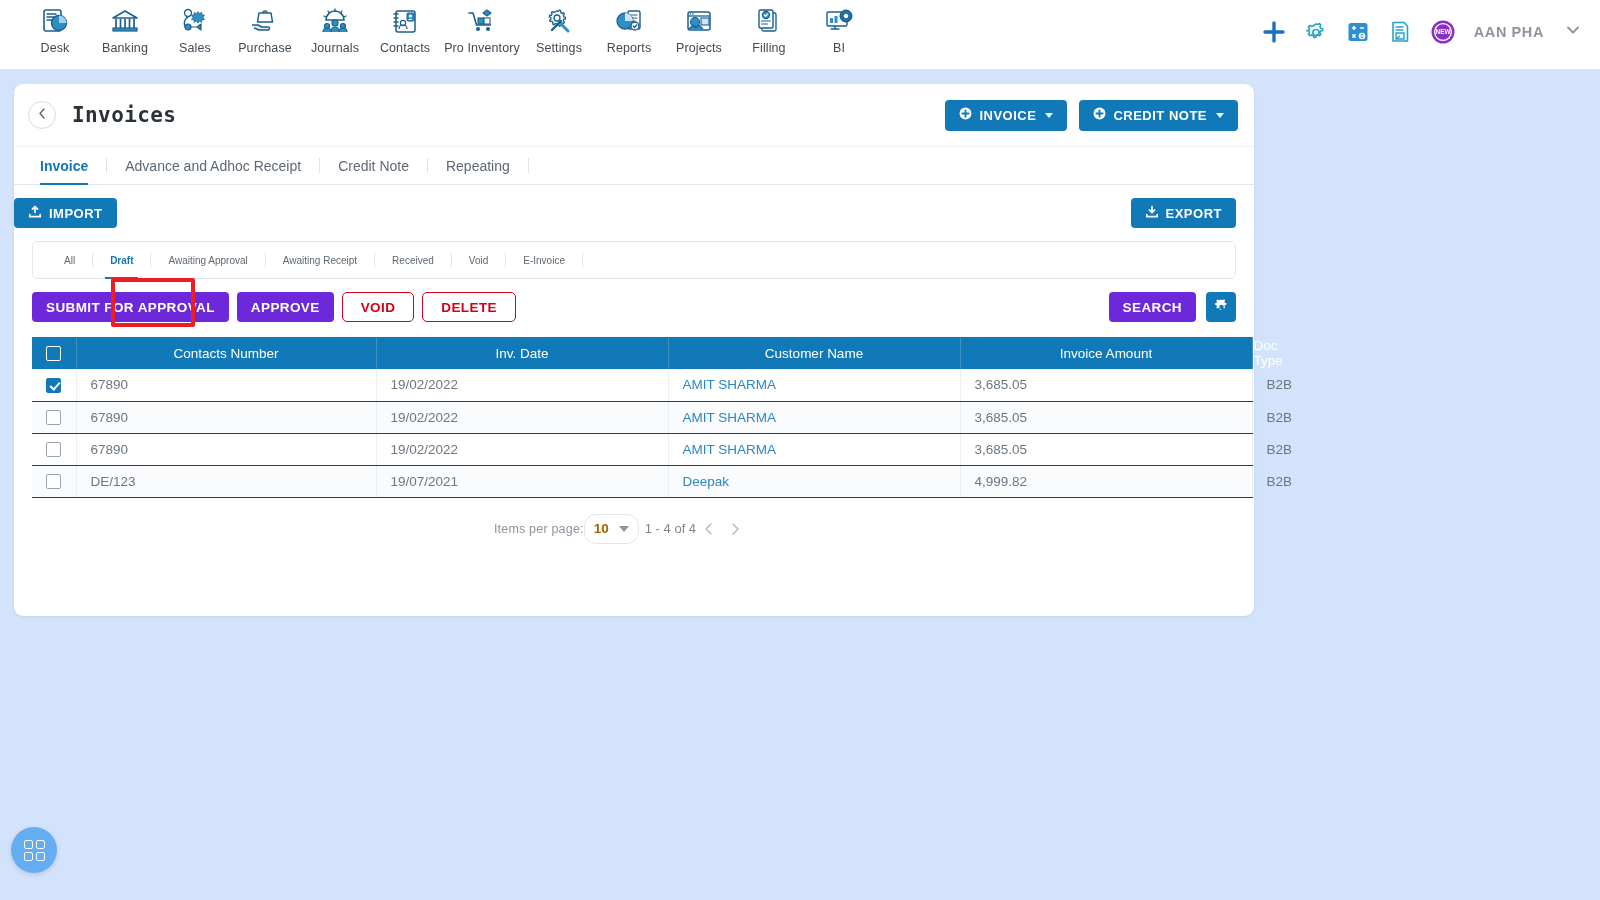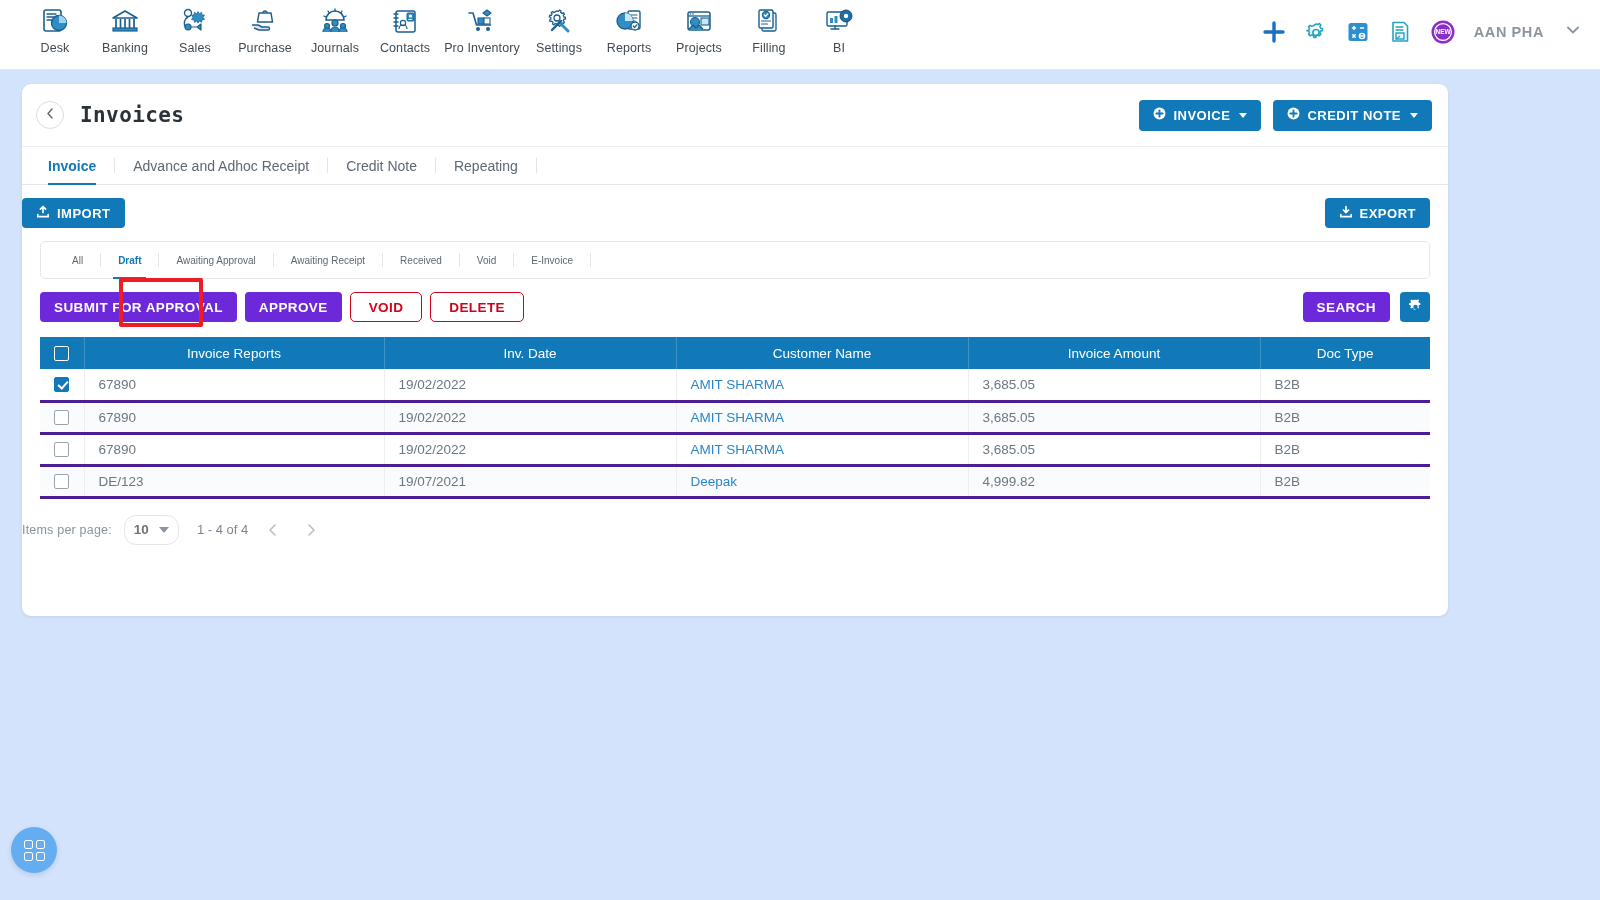--- a/index.html
+++ b/index.html
@@ -38,22 +38,22 @@
   }
   .nr-ico { display: flex; align-items: center; justify-content: center; cursor: pointer; }
   .user-name {
     font-size: 14.5px; color: #8d96a0; letter-spacing: .6px;
     font-weight: 600; margin-left: 0;
   }
   .user-caret { margin-left: 2px; cursor: pointer; }
 
   
   .card {
-    position: absolute; left: 22px; top: 84px;
-    width: 1426px; height: 532px;
+    position: absolute; left: 14px; top: 84px;
+    width: 1240px; height: 532px;
     background: #fff; border-radius: 9px;
     box-shadow: 0 1px 3px rgba(40,60,90,.10);
   }
   .card-head {
     height: 62px; display: flex; align-items: center;
     padding: 0 16px 0 14px;
   }
   .back-btn {
     width: 28px; height: 28px; border-radius: 50%;
     border: 1px solid #d8dde3; background: #fff;
@@ -162,21 +162,21 @@
     height: 32px; text-align: center; border-right: 1px solid #3a92c6;
   }
   thead th:last-child { border-right: none; }
   thead th.cb-col { width: 44px; }
   .hdr-cb {
     width: 15px; height: 15px; border: 1.6px solid #fff; border-radius: 2px;
     display: inline-block; vertical-align: middle; cursor: pointer;
   }
   tbody td {
     height: 32px; font-size: 13.5px; color: #6c7781;
-    border-bottom: 3px solid #4c1d95; border-right: 1px solid #eceff2;
+    border-bottom: 1px solid #4c1d95; border-right: 1px solid #eceff2;
     padding: 0 14px; text-align: left;
   }
   tbody td:last-child { border-right: none; }
   tbody tr:nth-child(even) { background: #fafbfc; }
   tbody td.cb-cell { text-align: center; padding: 0; width: 44px; }
   .row-cb {
     width: 15px; height: 15px; border: 1.4px solid #9aa4ae; border-radius: 2px;
     display: inline-block; vertical-align: middle; background: #fff; cursor: pointer;
   }
   .row-cb.checked {
@@ -184,28 +184,28 @@
   }
   .row-cb.checked::after {
     content: ""; position: absolute; left: 4.5px; top: 1px;
     width: 4px; height: 8px; border: solid #fff;
     border-width: 0 2px 2px 0; transform: rotate(42deg);
   }
   .cust-link { color: #2b87c7; cursor: pointer; }
 
   
   .paginator {
-    display: flex; align-items: center; justify-content: flex-start;
-    gap: 12px; padding: 16px 26px 0 0; font-size: 12.5px; color: #8b949d;
+    display: flex; align-items: center; justify-content: center;
+    padding: 16px 26px 0 0; font-size: 12.5px; color: #8b949d;
   }
   .ipp-label { letter-spacing: .2px; }
   .ipp-select {
     min-width: 52px; height: 30px; border: 1px solid #e2e6ea; border-radius: 12px;
     display: flex; align-items: center; gap: 10px; padding: 0 9px;
-    color: #737373; font-size: 13.5px; font-weight: bold; cursor: pointer;
+    color: #a16207; font-size: 13.5px; font-weight: bold; cursor: pointer;
   }
   .ipp-caret {
     width: 0; height: 0; border-left: 5px solid transparent;
     border-right: 5px solid transparent; border-top: 6px solid #8b949d;
   }
   .range { font-size: 13px; color: #7d868f; margin-left: 6px; }
   .pg-arrow {
     width: 26px; height: 26px; display: flex; align-items: center;
     justify-content: center; color: #b6bdc4; cursor: pointer;
   }
@@ -562,21 +562,21 @@
     </div>
   </div>
 
   <div class="table-wrap">
     <table>
       <thead>
         <tr>
           <th class="cb-col">
             <span class="hdr-cb"></span>
           </th>
-          <th style="width:300px">Invoice Reports</th>
+          <th style="width:300px">Contacts Number</th>
           <th style="width:292px">Inv. Date</th>
           <th style="width:292px">Customer Name</th>
           <th style="width:292px">Invoice Amount</th>
           <th>Doc Type</th>
         </tr>
       </thead>
       <tbody>
         <tr>
           <td class="cb-cell">
             <span class="row-cb checked"></span>

